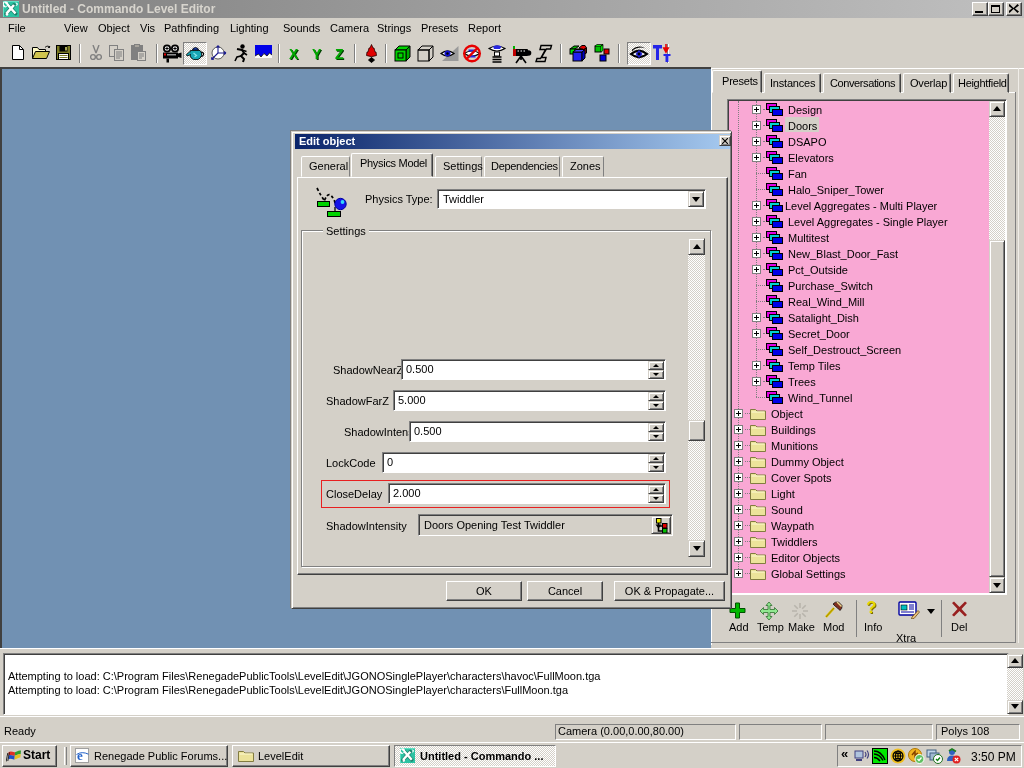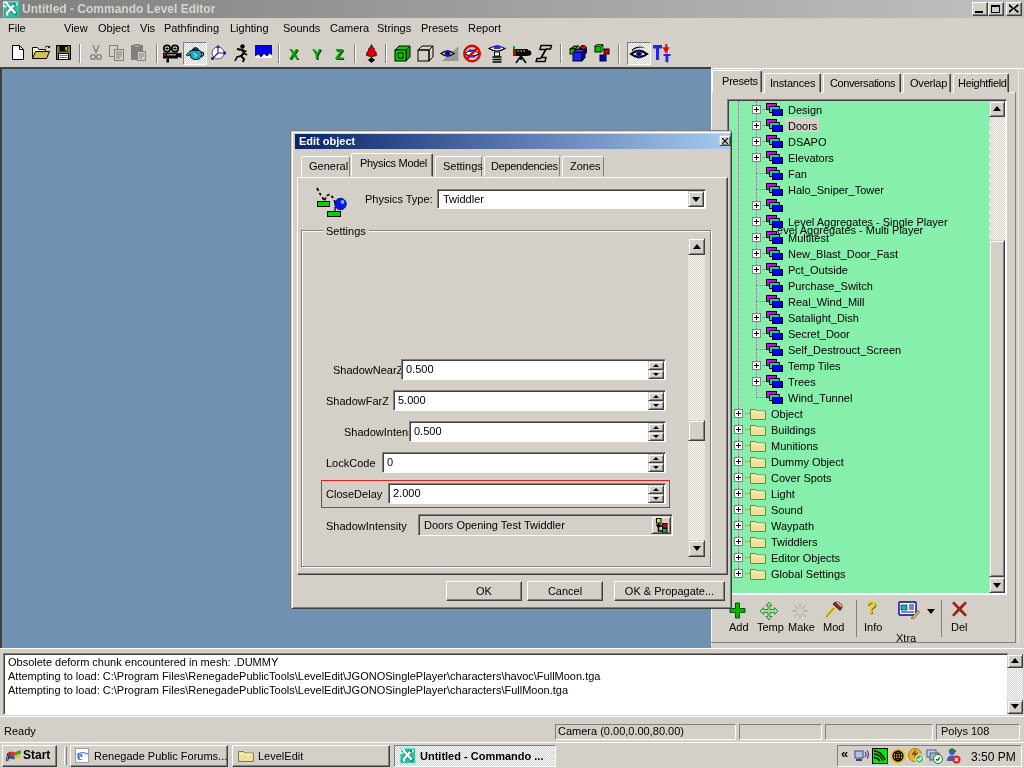--- a/index.html
+++ b/index.html
@@ -264,21 +264,21 @@
   <div class="abs txt" style="left:770px;top:77px;letter-spacing:-0.2px;">Instances</div>
   <div class="abs" style="left:823px;top:73px;width:78px;height:20px;background:#d4d0c8;border:1px solid;border-color:#fff #404040 #d4d0c8 #fff;border-radius:2px 2px 0 0;box-shadow:inset -1px 0 0 #808080;"></div>
   <div class="abs txt" style="left:830px;top:77px;letter-spacing:-0.4px;">Conversations</div>
   <div class="abs" style="left:903px;top:73px;width:48px;height:20px;background:#d4d0c8;border:1px solid;border-color:#fff #404040 #d4d0c8 #fff;border-radius:2px 2px 0 0;box-shadow:inset -1px 0 0 #808080;"></div>
   <div class="abs txt" style="left:910px;top:77px;letter-spacing:-0.2px;">Overlap</div>
   <div class="abs" style="left:953px;top:73px;width:56px;height:20px;background:#d4d0c8;border:1px solid;border-color:#fff #404040 #d4d0c8 #fff;border-radius:2px 2px 0 0;box-shadow:inset -1px 0 0 #808080;"></div>
   <div class="abs txt" style="left:958px;top:77px;letter-spacing:-0.3px;">Heightfield</div>
 </div>
 
 <div class="abs" style="left:727px;top:99px;width:280px;height:496px;border:1px solid;border-color:#808080 #fff #fff #808080;box-shadow:inset 1px 1px 0 #404040;background:#fff;"></div>
-<div class="abs" id="tree" style="left:729px;top:101px;width:260px;height:492px;overflow:hidden;background:#86efac;text-align:right;">
+<div class="abs" id="tree" style="left:729px;top:101px;width:260px;height:492px;overflow:hidden;background:#f9a8d4;text-align:right;">
   <div class="abs" style="left:9px;top:0;width:1px;height:472px;border-left:1px dotted #808080;"></div>
   <div class="abs" style="left:27px;top:0;width:1px;height:296px;border-left:1px dotted #808080;"></div>
   <div class="abs" style="left:34px;top:8px;width:4px;height:1px;border-top:1px dotted #808080;"></div>
   <div class="abs" style="left:23px;top:4px;width:9px;height:9px;border:1px solid #808080;background:#fff;"></div>
     <div class="abs" style="left:25px;top:8px;width:5px;height:1px;background:#000;"></div>
     <div class="abs" style="left:27px;top:6px;width:1px;height:5px;background:#000;"></div>
   <svg class="abs" style="left:37px;top:2px;" width="17" height="13" viewBox="0 0 17 13">
       <rect x="0.5" y="0.5" width="10" height="6" fill="#e000e0" stroke="#000"></rect>
       <rect x="3.5" y="3.5" width="10" height="6" fill="#00d0d0" stroke="#000"></rect>
       <rect x="6.5" y="6.5" width="10" height="6" fill="#0000e8" stroke="#000"></rect>
@@ -331,21 +331,21 @@
   <div class="abs txt" style="left:59px;top:83px;">Halo_Sniper_Tower</div>
   <div class="abs" style="left:34px;top:104px;width:4px;height:1px;border-top:1px dotted #808080;"></div>
   <div class="abs" style="left:23px;top:100px;width:9px;height:9px;border:1px solid #808080;background:#fff;"></div>
     <div class="abs" style="left:25px;top:104px;width:5px;height:1px;background:#000;"></div>
     <div class="abs" style="left:27px;top:102px;width:1px;height:5px;background:#000;"></div>
   <svg class="abs" style="left:37px;top:98px;" width="17" height="13" viewBox="0 0 17 13">
       <rect x="0.5" y="0.5" width="10" height="6" fill="#e000e0" stroke="#000"></rect>
       <rect x="3.5" y="3.5" width="10" height="6" fill="#00d0d0" stroke="#000"></rect>
       <rect x="6.5" y="6.5" width="10" height="6" fill="#0000e8" stroke="#000"></rect>
     </svg>
-  <div class="abs txt" style="left:42px;top:99px;margin-top:24px;">Level Aggregates - Multi Player</div>
+  <div class="abs txt" style="left:56px;top:99px;">Level Aggregates - Multi Player</div>
   <div class="abs" style="left:34px;top:120px;width:4px;height:1px;border-top:1px dotted #808080;"></div>
   <div class="abs" style="left:23px;top:116px;width:9px;height:9px;border:1px solid #808080;background:#fff;"></div>
     <div class="abs" style="left:25px;top:120px;width:5px;height:1px;background:#000;"></div>
     <div class="abs" style="left:27px;top:118px;width:1px;height:5px;background:#000;"></div>
   <svg class="abs" style="left:37px;top:114px;" width="17" height="13" viewBox="0 0 17 13">
       <rect x="0.5" y="0.5" width="10" height="6" fill="#e000e0" stroke="#000"></rect>
       <rect x="3.5" y="3.5" width="10" height="6" fill="#00d0d0" stroke="#000"></rect>
       <rect x="6.5" y="6.5" width="10" height="6" fill="#0000e8" stroke="#000"></rect>
     </svg>
   <div class="abs txt" style="left:59px;top:115px;">Level Aggregates - Single Player</div>
@@ -725,21 +725,20 @@
       <path d="M4 5 L8 0 H0 Z" fill="#000"></path>
     </svg>
 
   <div class="abs raised" style="left:154px;top:449px;width:76px;height:20px;text-align:center;padding-top:3px;">OK</div>
   <div class="abs raised" style="left:235px;top:449px;width:76px;height:20px;text-align:center;padding-top:3px;">Cancel</div>
   <div class="abs raised" style="left:322px;top:449px;width:111px;height:20px;text-align:center;padding-top:3px;">OK &amp; Propagate...</div>
 </div>
 
 <div class="abs" style="left:0;top:648px;width:1024px;height:68px;background:#d4d0c8;border-top:1px solid #fff;" id="logpanel">
   <div class="abs" style="left:3px;top:4px;width:1006px;height:62px;border:1px solid;border-color:#808080 #fff #fff #808080;box-shadow:inset 1px 1px 0 #404040;background:#fff;"></div>
-  <div class="abs txt" style="left:8px;top:7px;">Obsolete deform chunk encountered in mesh: .DUMMY</div>
   <div class="abs txt" style="left:8px;top:21px;">Attempting to load: C:\Program Files\RenegadePublicTools\LevelEdit\JGONOSinglePlayer\characters\havoc\FullMoon.tga</div>
   <div class="abs txt" style="left:8px;top:35px;">Attempting to load: C:\Program Files\RenegadePublicTools\LevelEdit\JGONOSinglePlayer\characters\FullMoon.tga</div>
   <div class="abs checker" style="left:1007px;top:5px;width:16px;height:60px;"></div>
   <div class="abs raised2" style="left:1007px;top:5px;width:16px;height:14px;"></div>
   <svg class="abs" style="left:1011px;top:9px;" width="8" height="5">
       <path d="M4 0 L8 5 H0 Z" fill="#000"></path>
     </svg>
   <div class="abs raised2" style="left:1007px;top:51px;width:16px;height:14px;"></div>
   <svg class="abs" style="left:1011px;top:55px;" width="8" height="5">
       <path d="M4 5 L8 0 H0 Z" fill="#000"></path>

